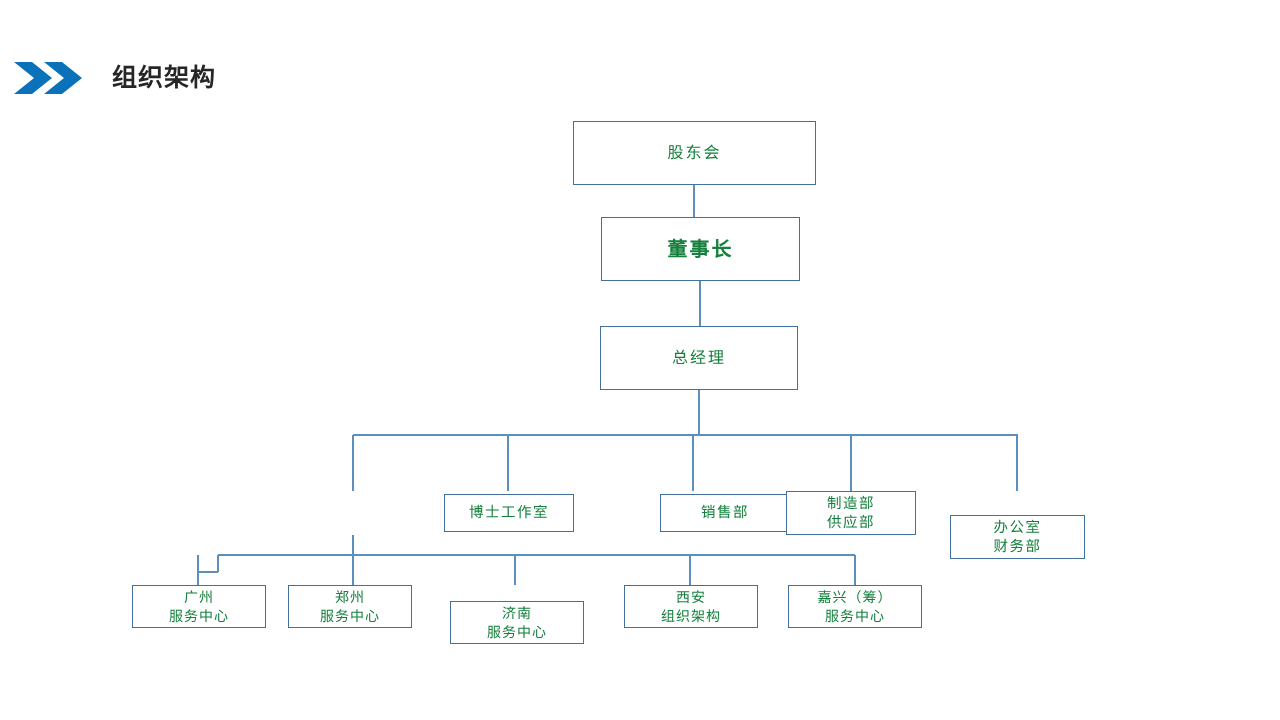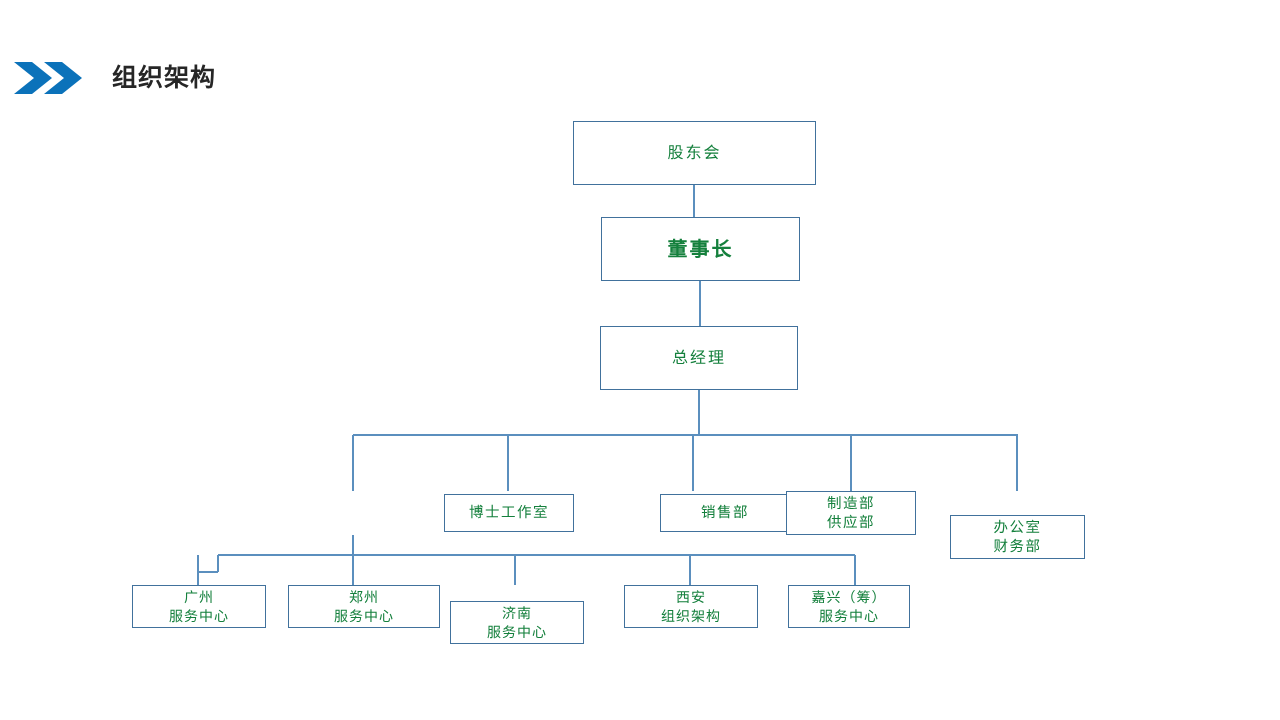--- a/index.html
+++ b/index.html
@@ -133,22 +133,22 @@
 
   <div class="node dept" style="left:444px; top:494px; width:130px; height:38px;">博士工作室</div>
   <div class="node dept" style="left:628px; top:494px; width:130px; height:38px;margin-left:32px;">销售部</div>
   <div class="node dept" style="left:786px; top:491px; width:130px; height:44px;">制造部
 供应部</div>
   <div class="node dept" style="left:950px; top:515px; width:135px; height:44px;">办公室
 财务部</div>
 
   <div class="node center" style="left:132px; top:585px; width:134px; height:43px;">广州
 服务中心</div>
-  <div class="node center" style="left:288px; top:585px; width:152px; height:43px;">郑州
+  <div class="node center" style="left:288px; top:585px; width:124px; height:43px;">郑州
 服务中心</div>
   <div class="node center" style="left:450px; top:601px; width:134px; height:43px;">济南
 服务中心</div>
   <div class="node center" style="left:624px; top:585px; width:134px; height:43px;">西安
 组织架构</div>
-  <div class="node center" style="left:788px; top:585px; width:122px; height:43px;">嘉兴（筹）
+  <div class="node center" style="left:788px; top:585px; width:134px; height:43px;">嘉兴（筹）
 服务中心</div>
 
 </div>
 
 </body></html>

